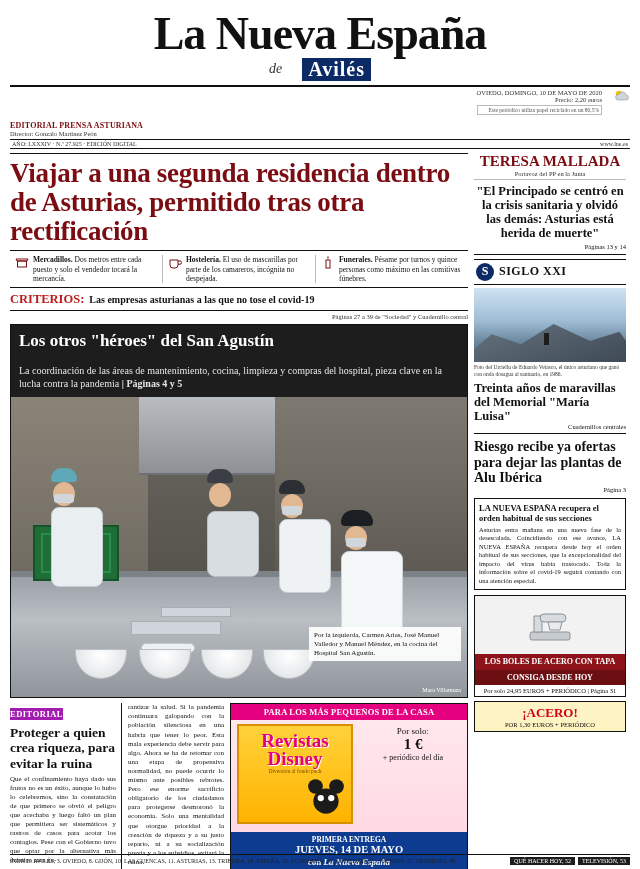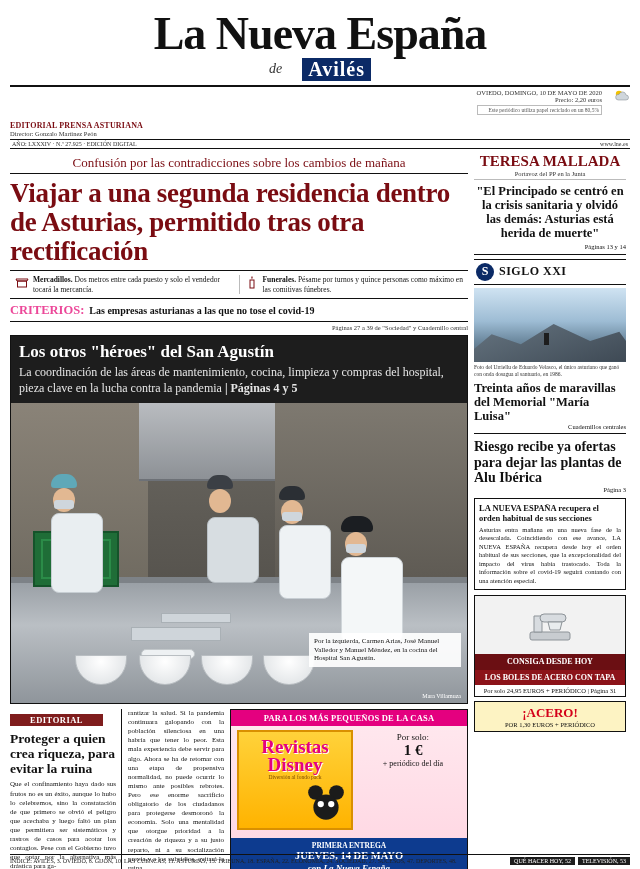--- a/index.html
+++ b/index.html
@@ -70,29 +70,29 @@
     display:flex; padding:4px 0; gap:0; margin-top:2px;
   }
   .sumitem { flex:1; display:flex; gap:4px; padding:0 5px; font-size:7.5px; line-height:1.25; }
   .sumitem + .sumitem { border-left:1px solid #bbb; }
   .sumitem .ic { width:14px; height:14px; flex:0 0 14px; color:#7a0c12; }
   .sumitem b { color:#111; }
   .criteria {
     display:flex; align-items:baseline; gap:5px; padding:4px 0 3px 0;
     border-bottom:1px solid #111;
   }
-  .criteria .tag { color:#ec4899; font-weight:bold; font-size:12.5px; }
+  .criteria .tag { color:#b91c1c; font-weight:bold; font-size:12.5px; }
   .criteria .txt { font-weight:bold; font-size:10px; }
   .criteria-ref { font-size:6.5px; text-align:right; padding:2px 0; color:#333; }
 
   
   .photoblock { position:relative; margin-top:2px; border:1px solid #111; }
   .photo-head { background:#1d1d1d; color:#fff; padding:6px 8px 7px 8px; }
   .photo-head .ttl { font-size:17px; font-weight:bold; }
-  .photo-head .dek { font-size:12px; line-height:1.3; margin-top:3px; color:#e6e6e6; }
+  .photo-head .dek { font-size:10px; line-height:1.3; margin-top:13px; color:#e6e6e6; }
   .photo-head .dek .pag { font-weight:bold; }
   .photo {
     position:relative; height:300px; overflow:hidden;
     background:linear-gradient(180deg,#6d6a63 0%, #5d5a54 40%, #4a4742 100%);
   }
   .photo .wallL { position:absolute; left:0; top:0; width:30%; height:62%;
     background:linear-gradient(180deg,#8a8378,#6f6a60); }
   .photo .wallR { position:absolute; right:0; top:0; width:42%; height:58%;
     background:linear-gradient(180deg,#7e7970,#5f5b54); }
   .photo .hood { position:absolute; left:28%; top:0; width:30%; height:26%;
@@ -123,22 +123,22 @@
   .photo .tray { position:absolute; background:#cfd5da; border:1px solid #a9b0b5; }
   .cap-over {
     position:absolute; right:6px; bottom:36px; width:152px;
     background:rgba(255,255,255,0.92); padding:4px 5px; font-size:7px; line-height:1.25;
   }
   .photo-credit { position:absolute; right:6px; bottom:4px; font-size:6px; color:#fff; }
 
   
   .bottom { display:flex; gap:6px; margin-top:5px; }
   .editorial { width:112px; border-right:1px solid #111; padding-right:5px; }
-  .editorial .lbl { background:#7f1d1d; color:#fff; font-size:8.5px; font-weight:bold;
-    letter-spacing:.5px; padding:1px 20px; display:inline-block; }
+  .editorial .lbl { background:#a21caf; color:#fff; font-size:8.5px; font-weight:bold;
+    letter-spacing:.5px; padding:1px 0; display:inline-block; }
   .editorial h3 { font-size:13.5px; line-height:1.12; margin:4px 0 4px 0; font-weight:bold; }
   .editorial p { font-size:7px; line-height:1.3; margin:0; text-align:justify; }
   .edcol2 { width:96px; font-size:7px; line-height:1.3; text-align:justify; }
   .jump { font-weight:bold; font-size:7px; text-align:center; border-top:1px solid #111;
     margin-top:3px; padding-top:2px; }
 
   .promo { flex:1; border:1px solid #111; position:relative; overflow:hidden;
     background:linear-gradient(180deg,#ffe9ef,#ffd3e0); }
   .promo .top { background:#e4007f; color:#fff; text-align:center; font-size:8.5px;
     font-weight:bold; padding:3px 2px; letter-spacing:.2px; }
@@ -246,34 +246,43 @@
 
   <div class="band">
     <span>AÑO: LXXXIV · N.º 27.925 · EDICIÓN DIGITAL</span>
     <span>www.lne.es</span>
   </div>
 
   <div class="cols">
 
     <div class="main-col">
 
-      <div class="kicker">Confusión por las contradicciones sobre los cambios de mañana</div>
       <div class="rule-thin"></div>
       <div class="headline" style="margin-top:5px;">Viajar a una segunda residencia dentro de Asturias, permitido tras otra rectificación</div>
 
       <div class="sumbox">
         <div class="sumitem">
           <span class="ic">
             <svg width="14" height="14" viewBox="0 0 14 14">
                 <path d="M1 4h12l-1 2H2z" fill="none" stroke="#7a0c12" stroke-width="1"></path>
                 <rect x="2.5" y="6" width="9" height="6" fill="none" stroke="#7a0c12" stroke-width="1"></rect>
               </svg>
           </span>
           <span><b>Mercadillos.</b>
             <span>Dos metros entre cada puesto y solo el vendedor tocará la mercancía.</span></span>
+        </div>
+        <div class="sumitem">
+          <span class="ic">
+            <svg width="14" height="14" viewBox="0 0 14 14">
+                <path d="M2 5h8v5a3 3 0 0 1-3 3H5a3 3 0 0 1-3-3z" fill="none" stroke="#7a0c12" stroke-width="1"></path>
+                <path d="M10 6h2a1.6 1.6 0 0 1 0 3.2h-2" fill="none" stroke="#7a0c12" stroke-width="1"></path>
+              </svg>
+          </span>
+          <span><b>Hostelería.</b>
+            <span>El uso de mascarillas por parte de los camareros, incógnita no despejada.</span></span>
         </div>
         <div class="sumitem">
           <span class="ic">
             <svg width="14" height="14" viewBox="0 0 14 14">
                 <rect x="5" y="5" width="4" height="8" fill="none" stroke="#7a0c12" stroke-width="1"></rect>
                 <path d="M7 5c0-2 1.5-2 0-4-1.5 2 0 2 0 4z" fill="#7a0c12"></path>
               </svg>
           </span>
           <span><b>Funerales.</b>
             <span>Pésame por turnos y quince personas como máximo en las comitivas fúnebres.</span></span>
@@ -416,22 +425,22 @@
 
       <div class="ad-kitchen">
         <div class="imgrow">
           <svg class="mixer" viewBox="0 0 48 46">
             <rect x="4" y="30" width="40" height="8" rx="2" fill="#c8ccd0" stroke="#8d9398"></rect>
             <path d="M8 30V14h8v16z" fill="#d8dce0" stroke="#8d9398"></path>
             <rect x="14" y="12" width="26" height="8" rx="4" fill="#d8dce0" stroke="#8d9398"></rect>
             <path d="M22 20l2 8h10l2-8z" fill="#e8ecee" stroke="#8d9398"></path>
           </svg>
         </div>
+        <div class="txt" style="background:#8c1319;">LOS BOLES DE ACERO CON TAPA</div>
         <div class="txt">CONSIGA DESDE HOY</div>
-        <div class="txt" style="background:#8c1319;">LOS BOLES DE ACERO CON TAPA</div>
         <div class="sub">Por solo 24,95 EUROS + PERIÓDICO | Página 31</div>
       </div>
 
       <div class="ad-hola">
         <div class="h">¡ACERO!</div>
         <div class="s">POR 1,30 EUROS + PERIÓDICO</div>
       </div>
     </div>
   </div>
 

